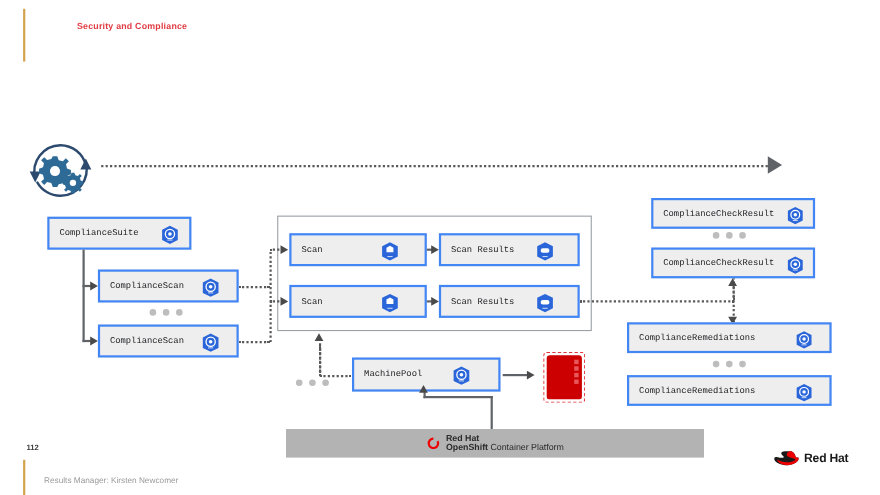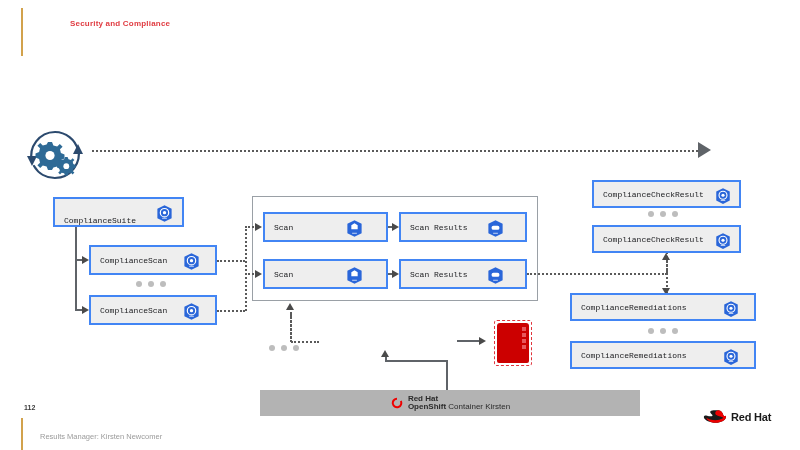--- a/index.html
+++ b/index.html
@@ -127,21 +127,21 @@
       <path d="M26 18 h4 l1.4 3.6 3.8 .9 2.6-2.6 2.8 2.8-2.6 2.6 .9 3.8 3.6 1.4 v4 l-3.6 1.4-.9 3.8 2.6 2.6-2.8 2.8-2.6-2.6-3.8 .9L30 46h-4l-1.4-3.6-3.8-.9-2.6 2.6-2.8-2.8 2.6-2.6-.9-3.8L13.5 33.5v-4l3.6-1.4 .9-3.8-2.6-2.6 2.8-2.8 2.6 2.6 3.8-.9z"></path>
       <circle cx="28" cy="31.5" r="4.6" fill="#ffffff"></circle>
       <path d="M43 33 h2.6 l.9 2.3 2.4 .6 1.7-1.7 1.8 1.8-1.7 1.7 .6 2.4 2.3 .9v2.6l-2.3 .9-.6 2.4 1.7 1.7-1.8 1.8-1.7-1.7-2.4 .6-.9 2.3H43l-.9-2.3-2.4-.6-1.7 1.7-1.8-1.8 1.7-1.7-.6-2.4-2.3-.9v-2.6l2.3-.9 .6-2.4-1.7-1.7 1.8-1.8 1.7 1.7 2.4-.6z"></path>
       <circle cx="44.3" cy="42.2" r="2.9" fill="#ffffff"></circle>
     </g>
   </svg>
 
   <div class="dotline-h" style="left:92px;top:150px;width:606px;"></div>
   <div class="arrow-big" style="left:698px;top:142px;"></div>
 
-  <div class="node" style="left:53px;top:197px;width:131px;height:30px;align-items:flex-end;">
+  <div class="node" style="left:43px;top:197px;width:131px;height:30px;">
     <span class="label">ComplianceSuite</span>
     <span class="kicon" style="right:8px;top:5px;">
       <svg width="19" height="19" viewBox="0 0 24 24">
         <polygon points="12,1.5 21,6 21,18 12,22.5 3,18 3,6" fill="#2a66d9"></polygon>
         <circle cx="12" cy="11" r="5.3" fill="none" stroke="#ffffff" stroke-width="1.5"></circle>
         <circle cx="12" cy="11" r="2.1" fill="#ffffff"></circle>
         <rect x="9" y="17.4" width="6" height="1.2" fill="#ffffff" opacity=".75"></rect>
       </svg>
     </span>
   </div>
@@ -314,20 +314,31 @@
       <i></i>
       <i></i>
   </div>
 
   <div class="dotline-h" style="left:291px;top:341px;width:28px;"></div>
   <div class="dotline-v" style="left:290px;top:312px;height:30px;"></div>
   <div class="dotline-v" style="left:290px;top:312px;height:0px;"></div>
   <div class="dotline-v" style="left:290px;top:314px;height:28px;"></div>
   <div class="arrow-u" style="left:286px;top:303px;"></div>
 
+  <div class="node" style="left:320px;top:325px;width:135px;height:31px;">
+    <span class="label">MachinePool</span>
+    <span class="kicon" style="right:24px;top:5px;">
+      <svg width="19" height="19" viewBox="0 0 24 24">
+        <polygon points="12,1.5 21,6 21,18 12,22.5 3,18 3,6" fill="#2a66d9"></polygon>
+        <circle cx="12" cy="11" r="5.3" fill="none" stroke="#ffffff" stroke-width="1.5"></circle>
+        <circle cx="12" cy="11" r="2.1" fill="#ffffff"></circle>
+        <rect x="9" y="17.4" width="6" height="1.2" fill="#ffffff" opacity=".75"></rect>
+      </svg>
+    </span>
+  </div>
 
   <div class="solid-line" style="left:457px;top:340px;width:26px;height:2px;"></div>
   <div class="arrow-r" style="left:479px;top:336.5px;"></div>
 
   <div class="rednode" style="left:494px;top:320px;width:38px;height:46px;">
     <div class="fill"></div>
   </div>
 
   <div class="solid-line" style="left:446px;top:360px;width:2px;height:30px;"></div>
   <div class="solid-line" style="left:385px;top:360px;width:63px;height:2px;"></div>
@@ -338,21 +349,21 @@
   <div class="arrow-u" style="left:381px;top:350px;"></div>
 
   <div class="platform-bar" style="left:260px;top:390px;width:380px;height:26px;">
     <div class="ocp-logo">
       <svg width="14" height="14" viewBox="0 0 24 24">
         <path d="M12 3a9 9 0 1 0 8 4.8l-3 1.6A5.6 5.6 0 1 1 12 6.4z" fill="#e00"></path>
       </svg>
       <div class="ocp-text">
         <div class="ocp-l1">Red Hat</div>
         <div class="ocp-l2">
-          <b>OpenShift</b><span> Container Kirsten</span>
+          <b>OpenShift</b><span> Container Platform</span>
         </div>
       </div>
     </div>
   </div>
 
   <div class="rh-logo" style="left:703px;top:408px;">
     <svg width="24" height="17" viewBox="0 0 34 24">
       <path d="M22 3c3.4 0 6 3.4 6.6 6.6.5 2.4 2.6 2.1 3.4 1.2.5 1.2.7 2.3.3 3.4-1.1 3.1-7 6.8-14.1 6.8C9.7 21 2.5 17.4 1.4 13.9c-.3-1-.2-1.9.2-2.6.6-1.1 2-1 4.1-.5 2.8.7 4.6 1 6.6.7 1.7-.3 1.3-1.6.4-2.4-1-1-2.5-2-2.5-3.5C10.2 4 12.5 3 14.8 3z" fill="#1a1a1a"></path>
       <path d="M18.2 21c7.1 0 13-3.7 14.1-6.8.4-1.1.2-2.2-.3-3.4-.8.9-2.9 1.2-3.4-1.2C28 6.4 25.4 3 22 3c-2.4 0-4.1 1.6-4.6 3.6-.6 2.4 1.6 3.6 3.6 4.3 2.6.9 5.2 1.5 6.6 2.2 1 .5.9 1.3-.2 1.9-2.1 1.2-6 2.3-9.6 2.3-5.3 0-10.3-1.6-13-3.5C5.6 17.8 11.5 21 18.2 21z" fill="#e00"></path>
     </svg>

